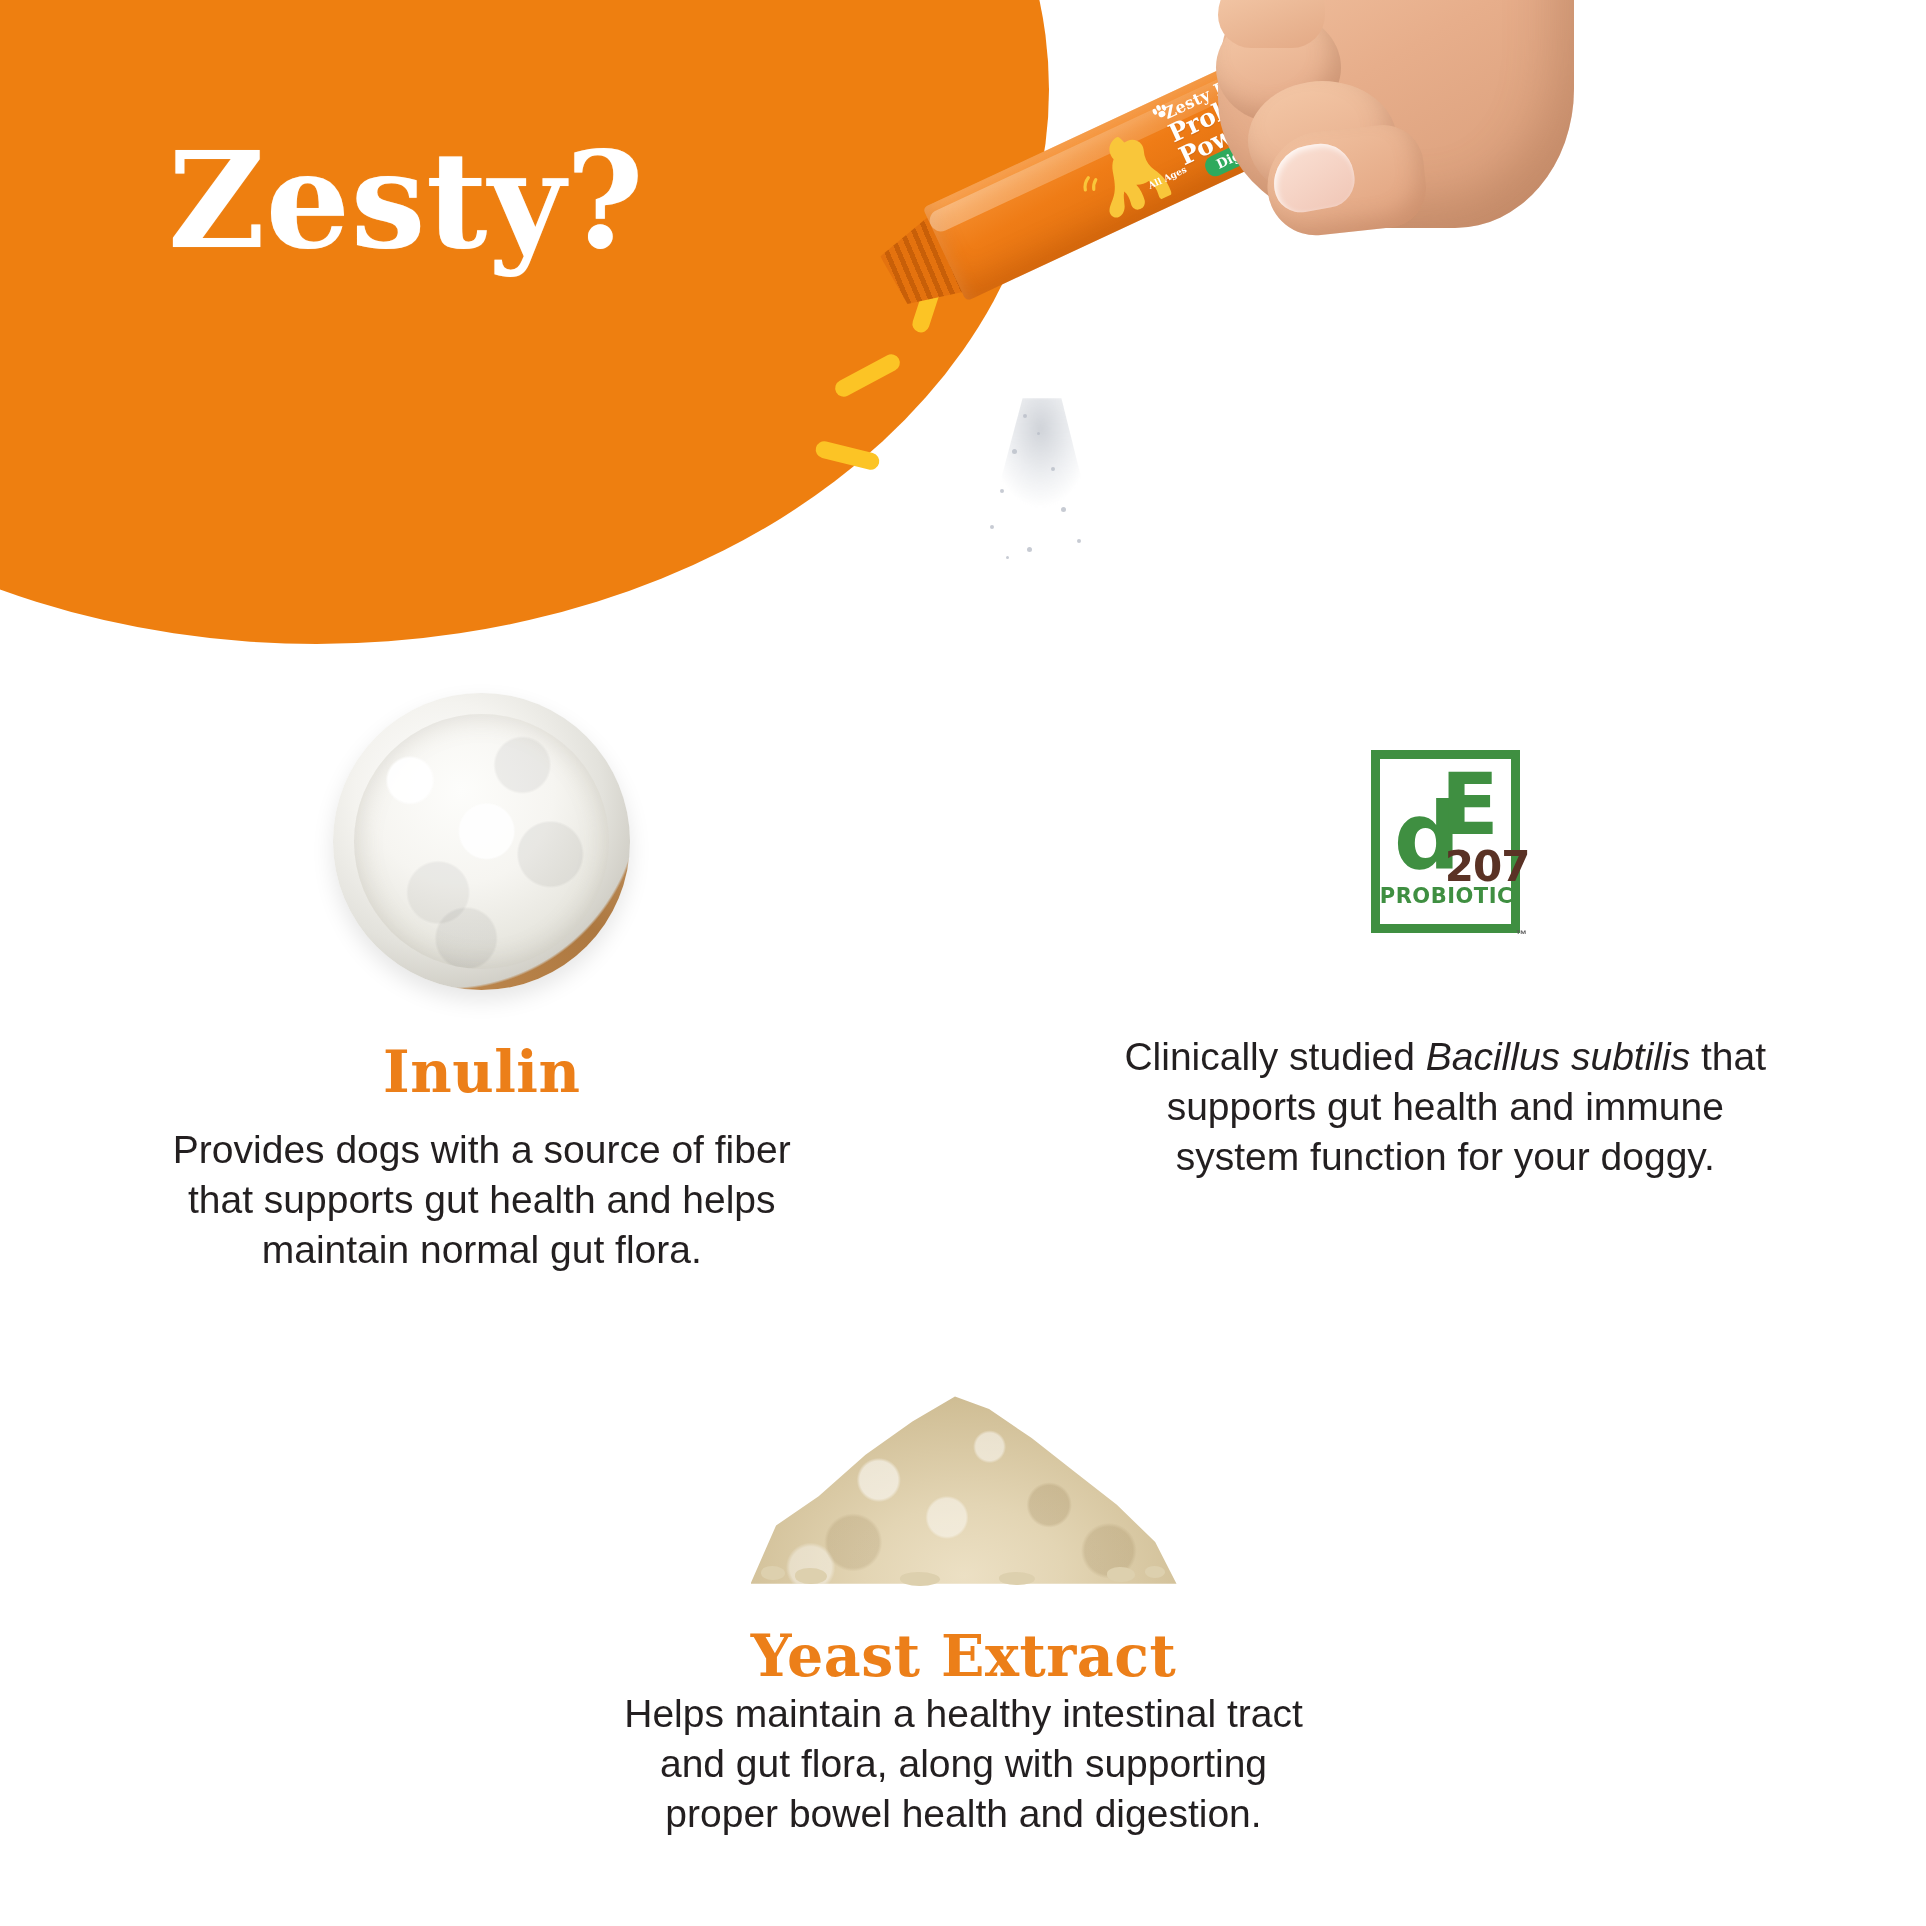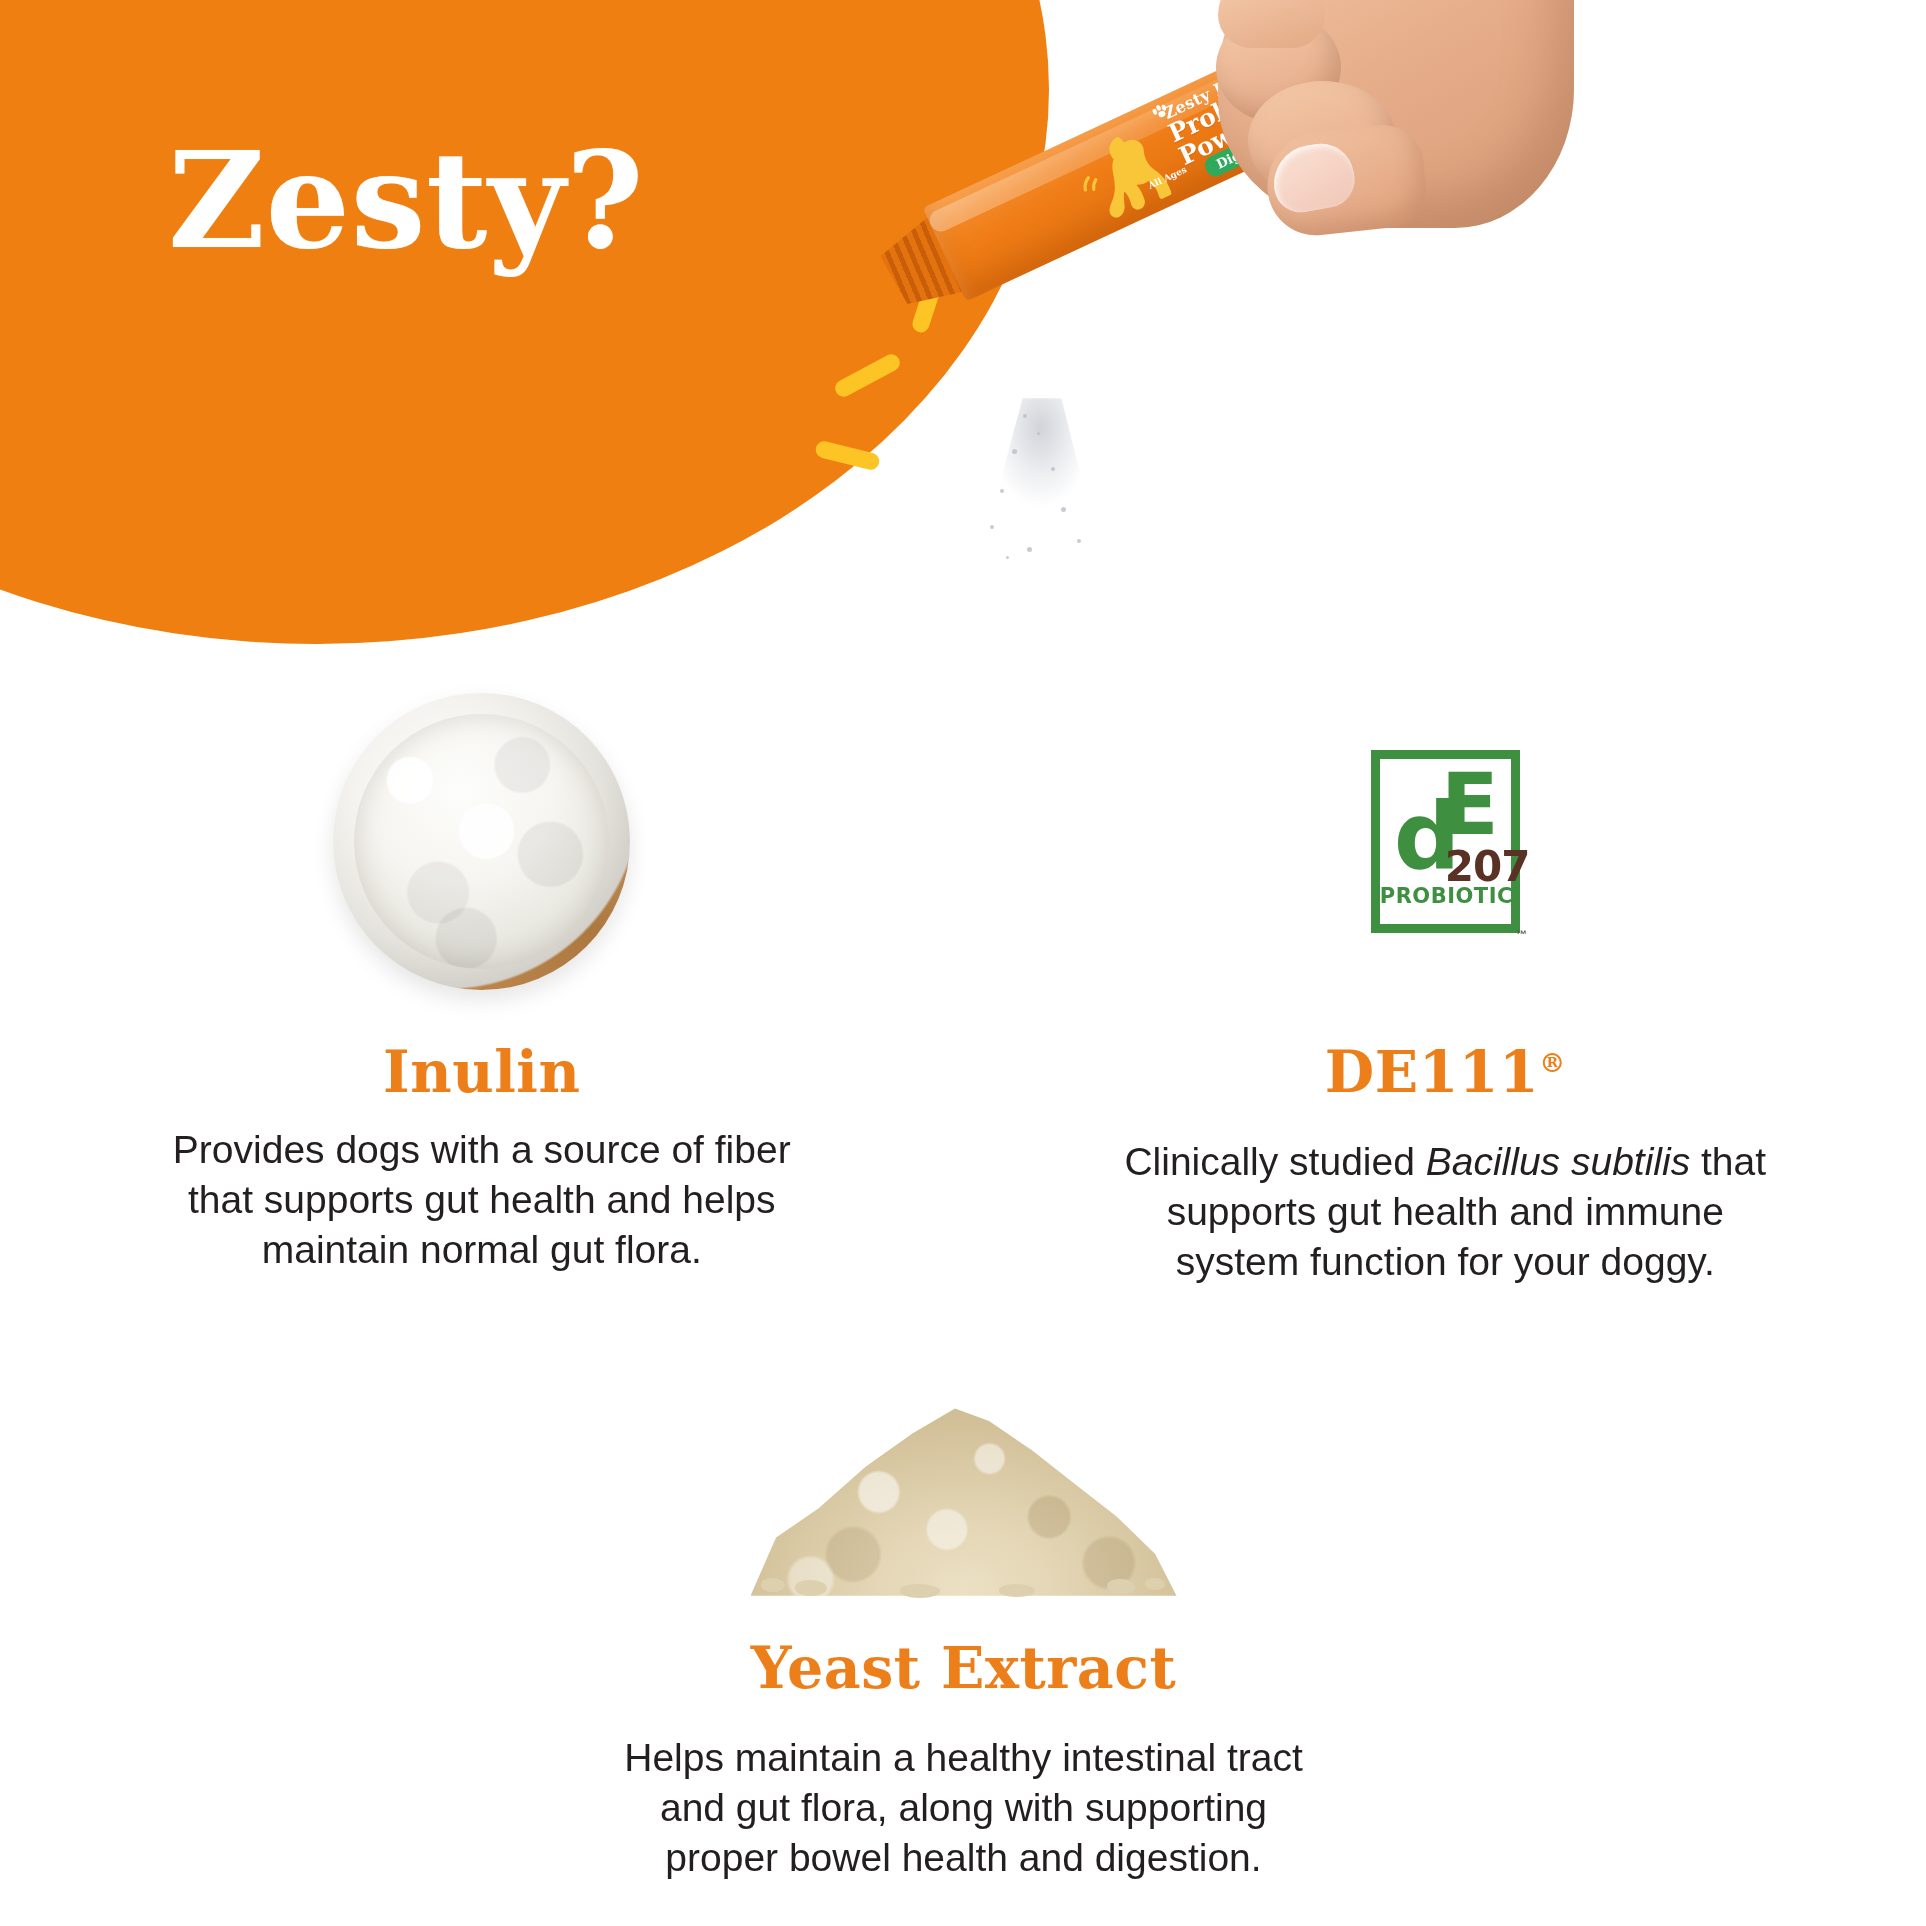--- a/index.html
+++ b/index.html
@@ -430,42 +430,39 @@
       <div class="cell">
         <div class="art" style="height:317px;">
           <div class="de-logo">
             <span class="de-d">d</span>
             <span class="de-e">E</span>
             <span class="de-111">207</span>
             <span class="de-probiotic">PROBIOTIC</span>
             <span class="de-tm">™</span>
           </div>
         </div>
-        <div class="ing-title" style="margin-top:38px;">
-          <span>DE111</span><span class="reg">®</span>
-        </div>
         <div class="ing-desc" style="margin-top:32px;">
           <span>Clinically studied </span><span class="ital">Bacillus subtilis</span><span> that supports gut health and immune system function for your doggy.</span>
         </div>
       </div>
     </div>
 
     <div class="row" style="margin-top:61px;">
       <div class="cell full">
         <div class="art" style="height:248px;align-items:flex-end;">
           <div class="pile">
             <div class="pile-main"></div>
             <span class="pile-crumb" style="left:10px;bottom:4px;width:24px;height:14px;"></span>
             <span class="pile-crumb" style="left:44px;bottom:0px;width:32px;height:16px;"></span>
             <span class="pile-crumb" style="left:356px;bottom:2px;width:28px;height:15px;"></span>
             <span class="pile-crumb" style="left:394px;bottom:6px;width:20px;height:12px;"></span>
             <span class="pile-crumb" style="left:149px;bottom:-2px;width:40px;height:14px;"></span>
             <span class="pile-crumb" style="left:248px;bottom:-1px;width:36px;height:13px;"></span>
           </div>
         </div>
         <div class="ing-title" style="margin-top:38px;">Yeast Extract</div>
-        <div class="ing-desc" style="margin-top:32px;">Helps maintain a healthy intestinal tract and gut flora, along with supporting proper bowel health and digestion.</div>
+        <div class="ing-desc" style="">Helps maintain a healthy intestinal tract and gut flora, along with supporting proper bowel health and digestion.</div>
       </div>
     </div>
 
   </div>
 </div>
 
 
 </body></html>

